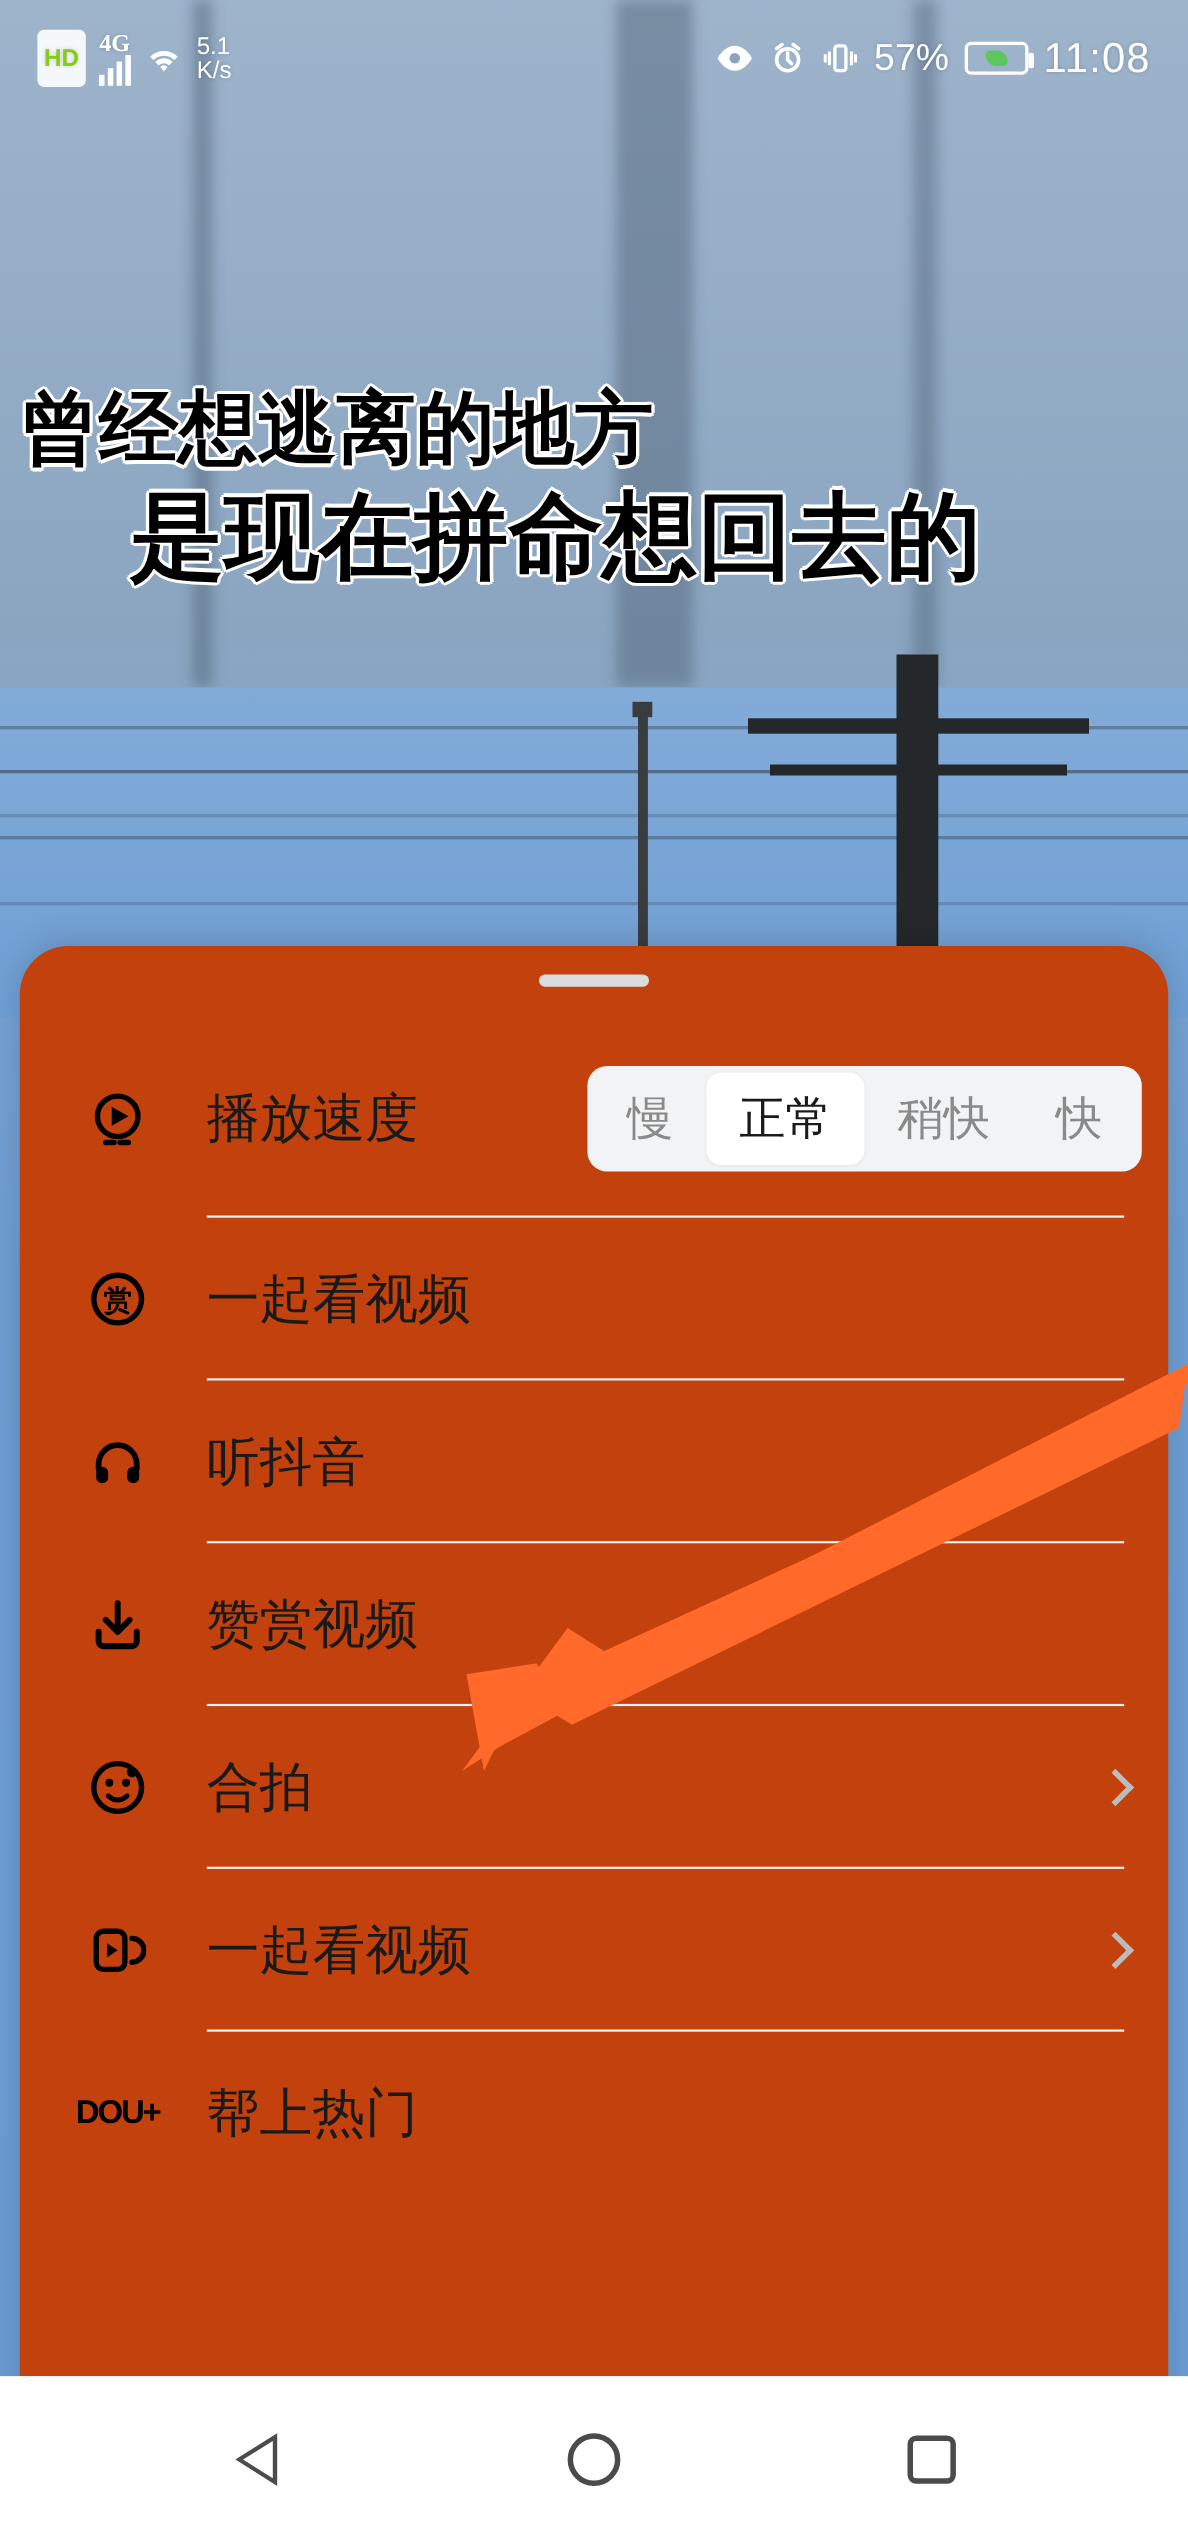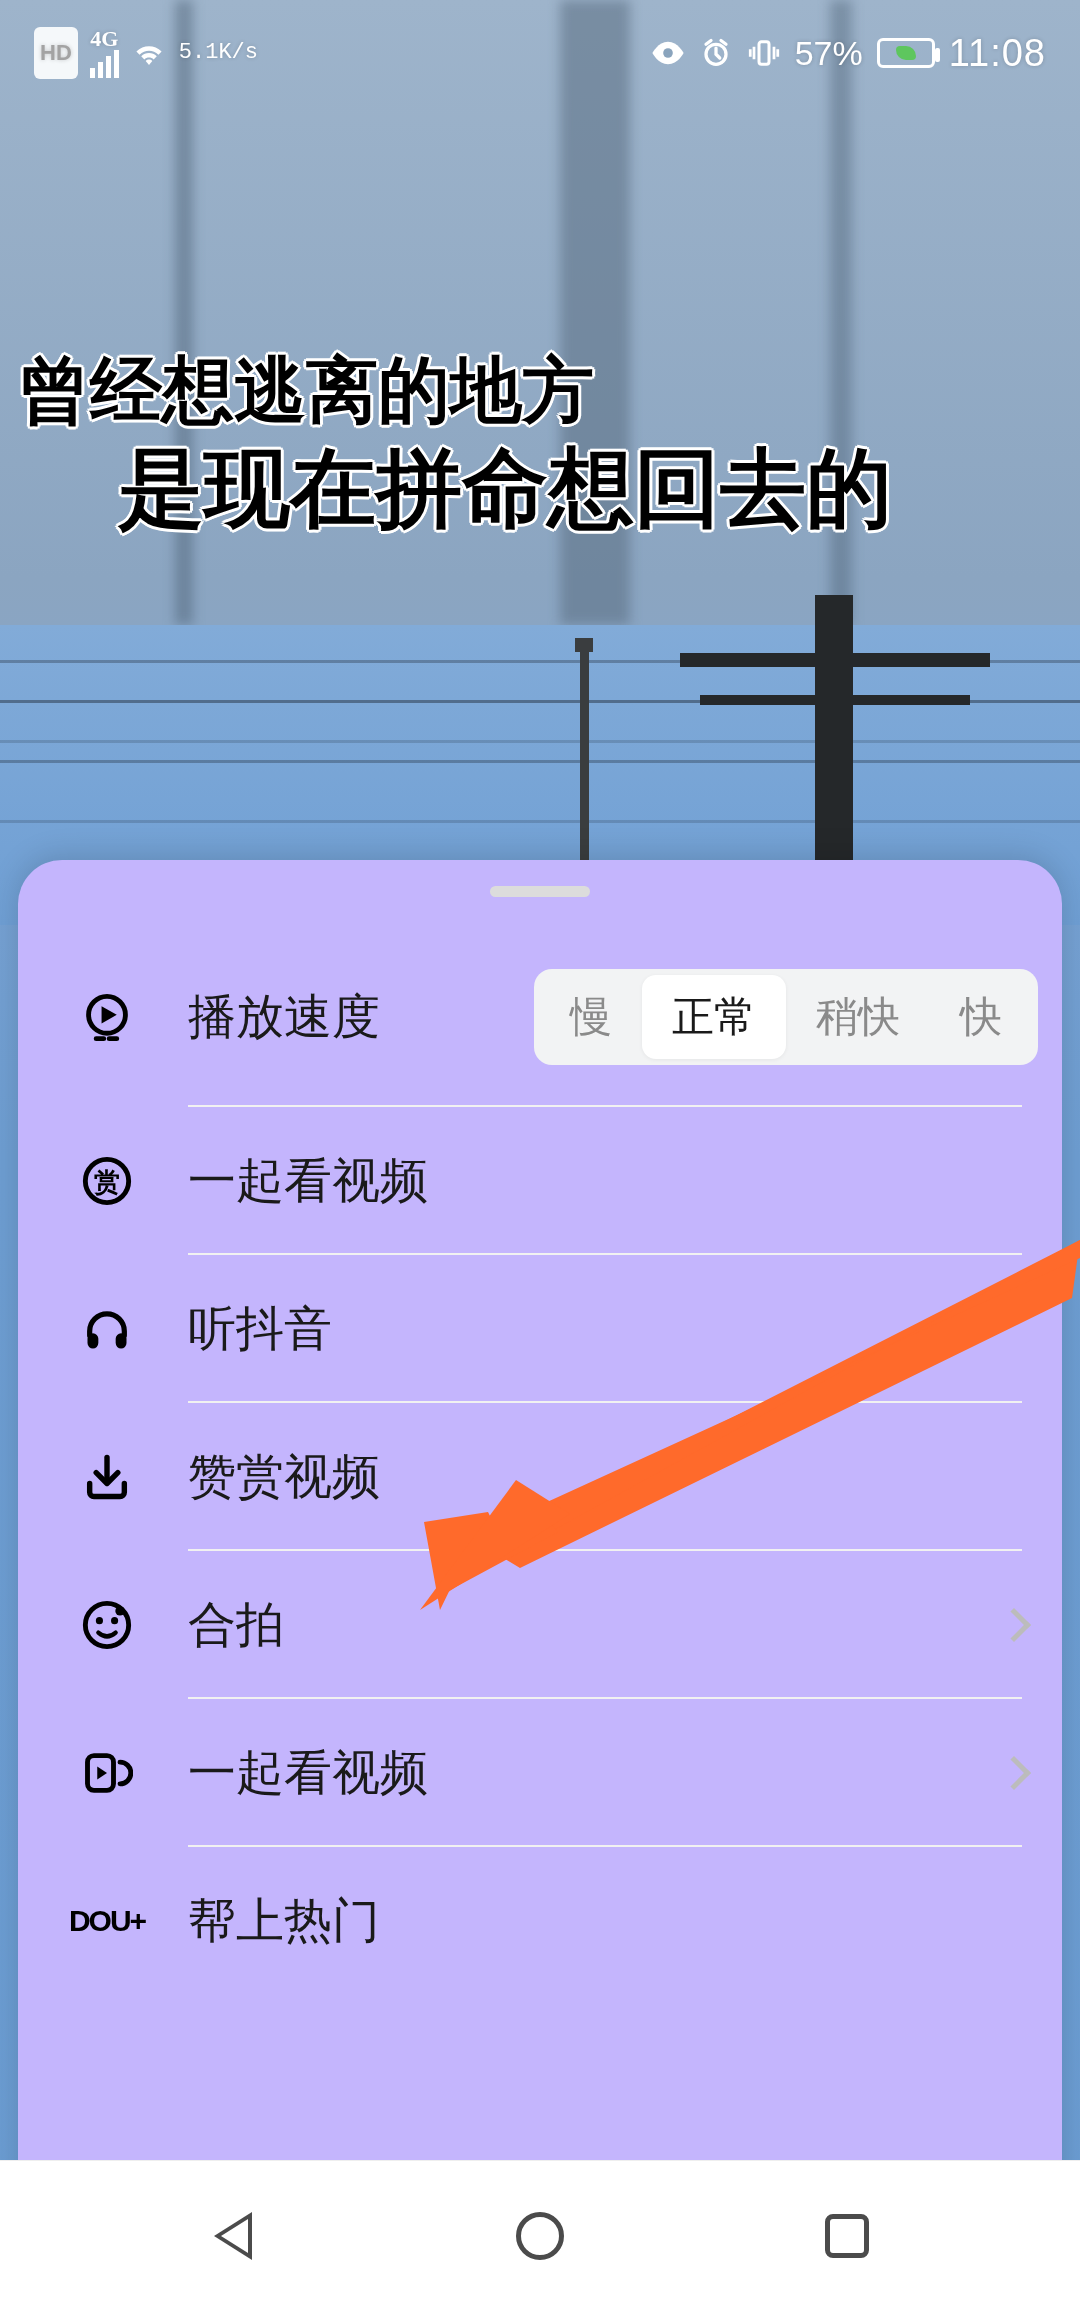--- a/index.html
+++ b/index.html
@@ -59,30 +59,30 @@
   .statusbar {
     position: absolute; top: 18px; left: 0; right: 0;
     height: 70px; padding: 0 34px;
     display: flex; align-items: center;
     color:#fff; font-size:34px; font-weight:500;
     text-shadow:0 0 4px rgba(0,0,0,.2);
   }
   .sb-left { display:flex; align-items:center; gap:12px; }
   .hd-badge{
     font-size:22px; font-weight:700; background:rgba(255,255,255,.9);
-    color:#a3a3a3; border-radius:6px; padding:15px 6px; line-height:1;
+    color:#84cc16; border-radius:6px; padding:15px 6px; line-height:1;
   }
   .sig4g{display:flex;flex-direction:column;align-items:center;line-height:1;font-family:Liberation Serif, serif;}
   .sig4g .tg{font-size:22px;font-weight:700;}
   .bars{display:flex;align-items:flex-end;gap:3px;height:28px;}
   .bars span{width:5px;background:#fff;display:block;}
   .bars span:nth-child(1){height:10px}.bars span:nth-child(2){height:16px}
   .bars span:nth-child(3){height:22px}.bars span:nth-child(4){height:28px}
   .wifi-ic{width:36px;height:28px;}
-  .netspeed{display:flex;flex-direction:row;font-size:22px;line-height:1;font-family:Liberation Mono, monospace;}
+  .netspeed{display:flex;flex-direction:column;font-size:22px;line-height:1;}
   .sb-right{margin-left:auto;display:flex;align-items:center;gap:14px;}
   .eye-ic,.alarm-ic,.vib-ic{width:34px;height:30px;}
   .batt{
     width:58px;height:30px;border:3px solid #fff;border-radius:6px;
     position:relative;display:flex;align-items:center;justify-content:center;
   }
   .batt::after{content:"";position:absolute;right:-8px;top:7px;width:5px;height:14px;background:#fff;border-radius:2px;}
   .batt .leaf{width:20px;height:14px;background:#5ec65e;border-radius:4px 10px 4px 10px;}
   .clock{font-size:38px;font-weight:400;letter-spacing:1px;}
 
@@ -93,21 +93,21 @@
     text-shadow:
       -3px 0 0 #fff,3px 0 0 #fff,0 -3px 0 #fff,0 3px 0 #fff,
       -2px -2px 0 #fff,2px 2px 0 #fff,-2px 2px 0 #fff,2px -2px 0 #fff;
   }
   .video-caption .l1{font-size:72px;}
   .video-caption .l2{font-size:86px;padding-left:100px;white-space:nowrap;}
 
   
   .sheet{
     position:absolute; left:18px; right:18px; top:860px; bottom:0;
-    background:#c4b5fd; border-radius:44px 44px 0 0;
+    background:#c2410c; border-radius:44px 44px 0 0;
     box-shadow:0 -4px 30px rgba(0,0,0,.15);
     padding-top:26px;
   }
   .grab{
     width:100px;height:11px;border-radius:6px;
     background:#dcdcdc;margin:0 auto 30px;
   }
   .row{
     display:flex;align-items:center;
     padding:42px 20px 42px 60px;

